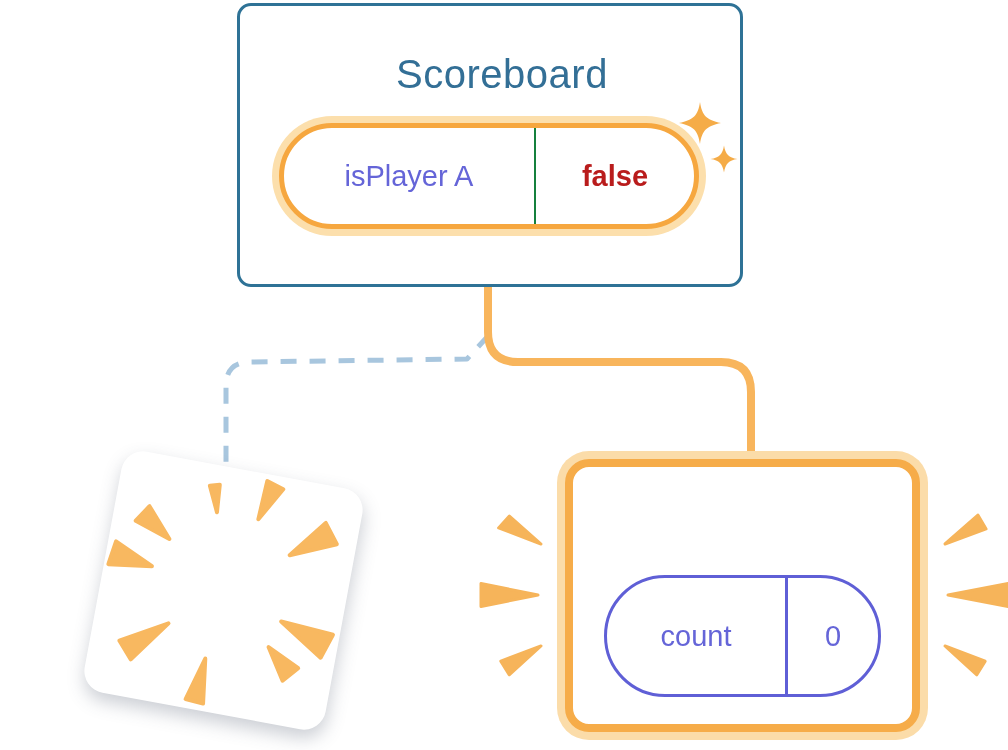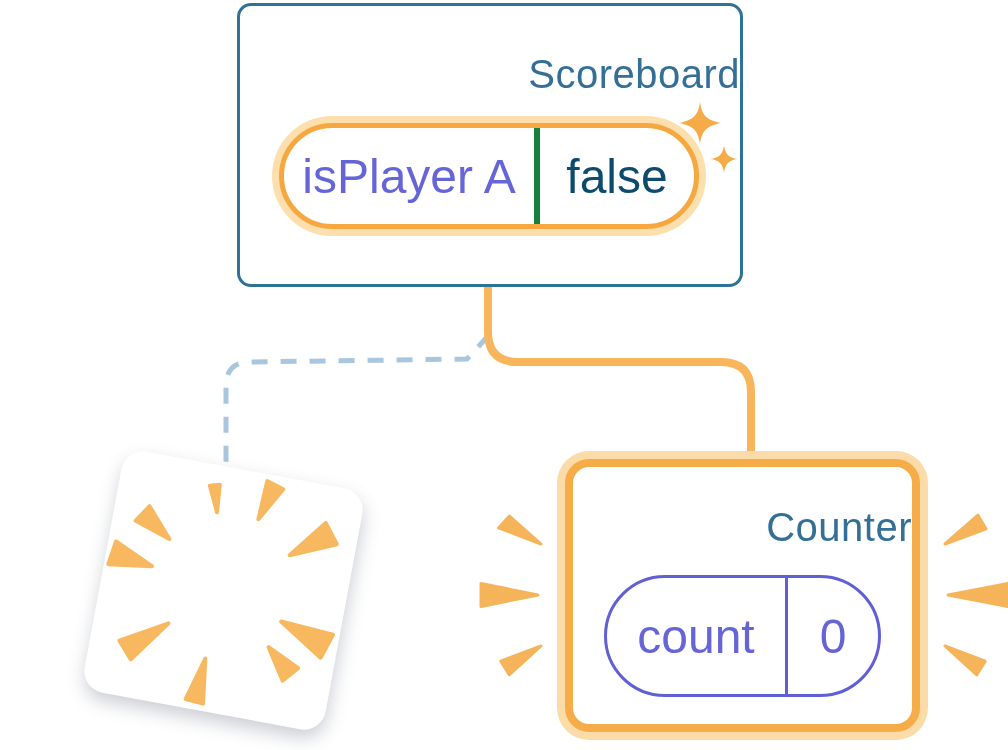--- a/index.html
+++ b/index.html
@@ -27,21 +27,21 @@
     left: 237px; top: 3px;
     width: 506px; height: 284px;
     background: #ffffff;
     border: 3px solid #2E7296;
     border-radius: 14px;
     z-index: 2;
   }
   .card-title {
     position: absolute;
     left: 0; right: 0;
-    text-align: right;
+    text-align: center;
     font-size: 40px;
     font-weight: 500;
     color: #336F96;
     letter-spacing: 0.5px;
     padding-left: 24px;
   }
   .scoreboard-card .card-title { top: 46px; }
 
   .state-pill {
     position: absolute;
@@ -54,29 +54,29 @@
   .pill-orange {
     left: 39px; top: 117px;
     width: 420px; height: 106px;
     border: 5px solid #F6A73F;
     box-shadow: 0 0 0 7px #FCDFAC;
   }
   .pill-cell {
     display: flex;
     align-items: center;
     justify-content: center;
-    font-size: 48px;
+    font-size: 29px;
     color: #6565D8;
   }
   .pill-orange .pill-label { flex: 1 1 auto; }
   .pill-orange .pill-value {
     width: 160px;
-    border-left: 6px solid #15803d;
-    font-weight: normal;
-    color: #0c4a6e;
+    border-left: 2px solid #15803d;
+    font-weight: bold;
+    color: #b91c1c;
   }
 
   
   .counter-card {
     position: absolute;
     left: 565px; top: 459px;
     width: 355px; height: 273px;
     background: #ffffff;
     border: 8px solid #F6AC49;
     box-shadow: 0 0 0 8px #FBDCA9;
@@ -147,21 +147,20 @@
         <polygon points="181.1,75.8 225.5,56.3 210.7,37.4"></polygon>
         <polygon points="184.8,142.4 230.2,170.9 238.2,146.1"></polygon>
         <polygon points="177.1,169.9 197.0,200.4 210.1,185.3"></polygon>
         <polygon points="117.0,192.8 105.0,236.1 123.0,237.3"></polygon>
         <polygon points="74.4,164.8 29.2,190.7 43.9,207.1"></polygon>
       </g>
     </svg>
   </div>
 
   <div class="counter-card">
-    <div class="card-title">Counter</div>
     <div class="state-pill pill-purple">
       <div class="pill-cell pill-label">count</div>
       <div class="pill-cell pill-value">0</div>
     </div>
   </div>
 
   <svg class="layer overlay" viewBox="0 0 1008 750">
     <g fill="#F5AC48">
       <path d="M 700 102 C 702.1 115.65 706.35 119.9 721 123 C 706.35 126.1 702.1 130.35 700 144 C 697.9 130.35 693.65 126.1 679 123 C 693.65 119.9 697.9 115.65 700 102 Z"></path>
       <path d="M 724 145.5 C 725.35 154.275 728.725 157.65 737.5 159 C 728.725 160.35 725.35 163.725 724 172.5 C 722.65 163.725 719.275 160.35 710.5 159 C 719.275 157.65 722.65 154.275 724 145.5 Z"></path>

